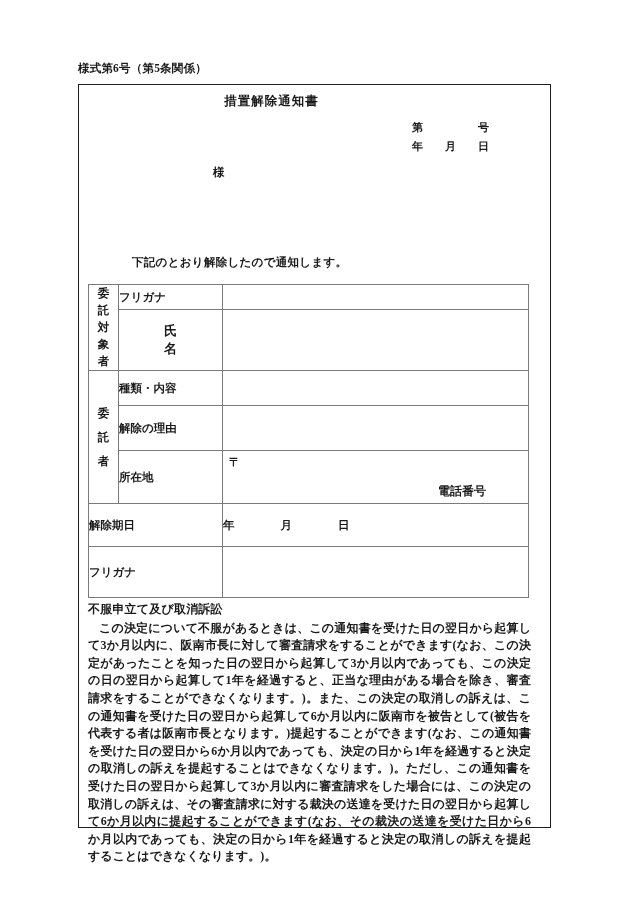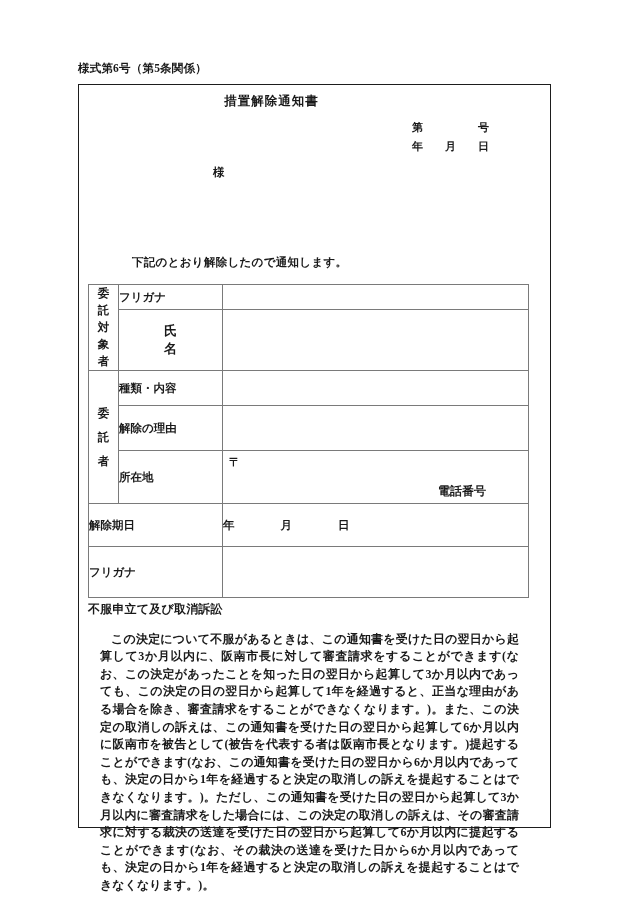--- a/index.html
+++ b/index.html
@@ -192,21 +192,21 @@
     top: 601px;
     width: 443px;
     font-size: 12px;
     line-height: 17.6px;
   }
   .appeal-heading {
     margin: 0 0 1px 0;
     letter-spacing: 0.2px;
   }
   .appeal-body {
-    margin: 12px;
+    margin: 0;
     text-align: justify;
     text-justify: inter-character;
     text-indent: 11px;
     letter-spacing: 0.05px;
   }
 </style>
 </head>
 <body>
 
 <div class="page">

